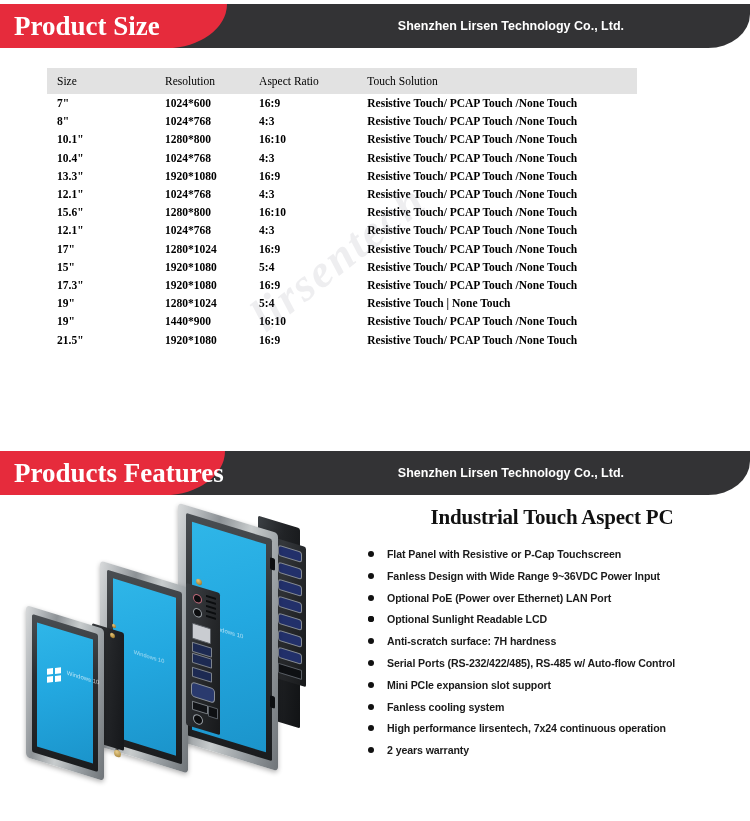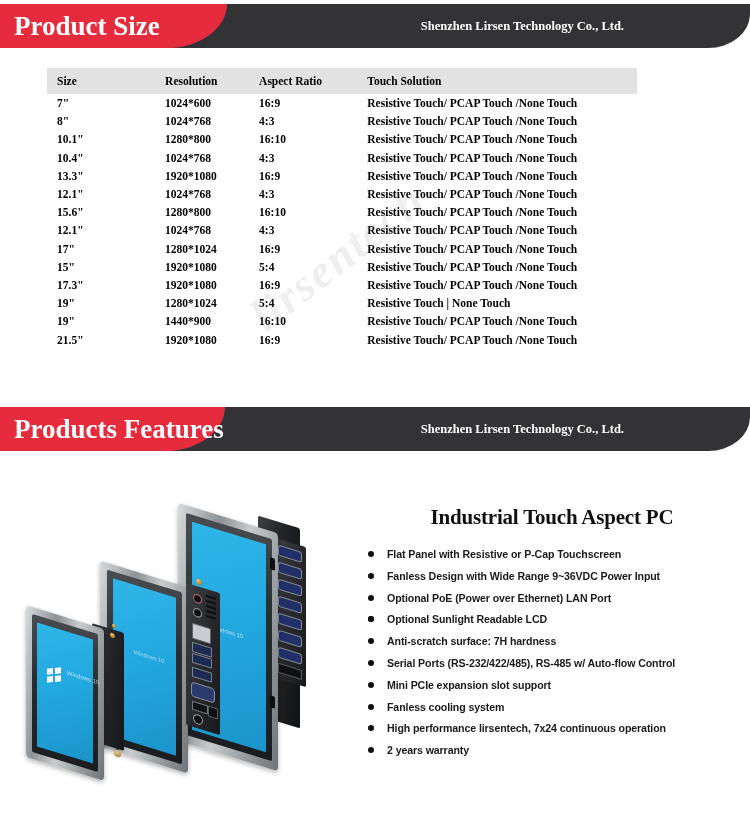--- a/index.html
+++ b/index.html
@@ -62,45 +62,45 @@
     font-size: 27px;
     letter-spacing: 0px;
     white-space: nowrap;
     z-index: 3;
   }
   .banner .company {
     position: absolute;
     right: 18px; top: 50%;
     transform: translateY(-50%);
     color: #ffffff;
-    font-family: Liberation Serif, serif;
+    font-family: Liberation Sans, sans-serif;
     font-weight: bold;
     font-size: 12.5px;
     white-space: nowrap;
     z-index: 3;
   }
 
   #banner-size   { top: 4px; }
-  #banner-feat   { top: 407px; }
+  #banner-feat   { top: 451px; }
   #banner-feat .red { width: 225px; }
 
   
   .spec-table {
     position: absolute;
     left: 47px; top: 68px;
     width: 590px;
     border-collapse: collapse;
     font-family: "Liberation Serif", serif;
     z-index: 10;
   }
   .spec-table thead th {
     background: #e2e2e2;
     text-align: left;
     font-size: 11.5px;
-    font-weight: bold;
+    font-weight: normal;
     color: #000;
     padding: 6px 0 6px 0;
     height: 14px;
   }
   .spec-table thead th.c0 { padding-left: 10px; }
   .spec-table tbody td {
     font-size: 11.5px;
     font-weight: bold;
     color: #000;
     padding: 3.1px 0;

